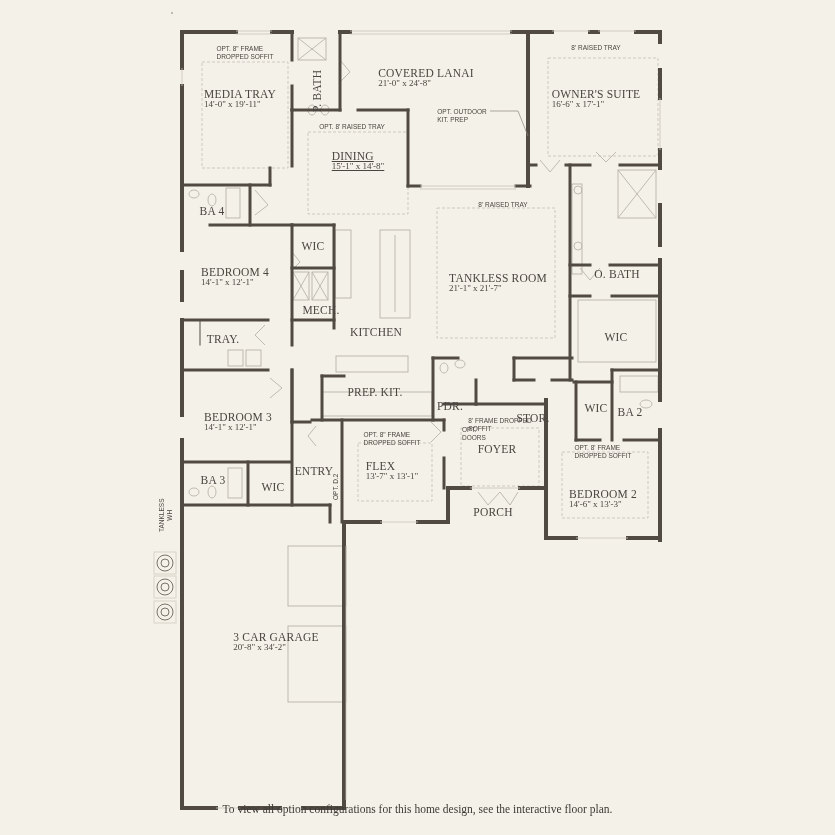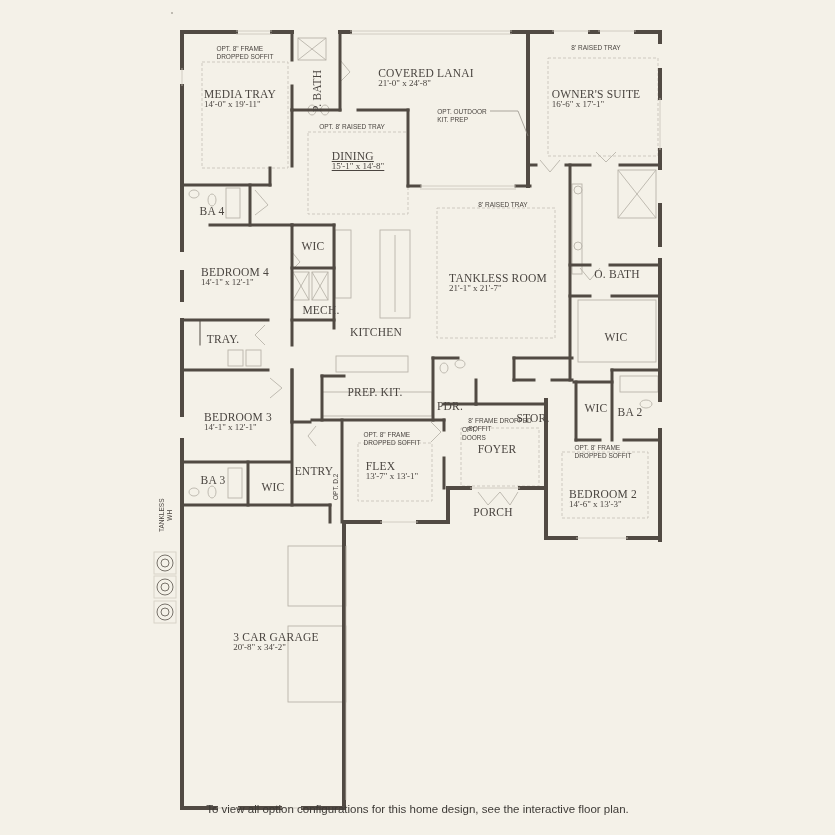--- a/index.html
+++ b/index.html
@@ -3,21 +3,21 @@
 <meta charset="utf-8">
 <style>
   html,body{margin:0;padding:0;}
   body{width:835px;height:835px;background:#f4f1e8;position:relative;overflow:hidden;font-family:"DejaVu Serif",serif;}
   #plan{position:absolute;left:0;top:0;width:835px;height:835px;}
   .lbl{position:absolute;transform:translateX(-50%);text-align:left;white-space:nowrap;color:#4a4540;line-height:1.05;}
   .rn{font-family:"Liberation Serif","DejaVu Serif",serif;font-size:11.5px;letter-spacing:0.2px;}
   .rs{font-family:"Liberation Serif","DejaVu Serif",serif;font-size:9px;}
   .nt{font-family:"Liberation Sans","DejaVu Sans",sans-serif;font-size:6.5px;color:#4a4540;line-height:1.2;}
   .vt{position:absolute;transform-origin:left top;transform:rotate(-90deg);white-space:nowrap;color:#4a4540;}
-  #footer{position:absolute;left:0;width:835px;top:803px;text-align:center;font-family:Liberation Sans, sans-serif;font-size:11.5px;color:#3d3a36;}
+  #footer{position:absolute;left:0;width:835px;top:803px;text-align:center;font-family:Liberation Serif, serif;font-size:11.5px;color:#3d3a36;}
 </style>
 </head>
 <body>
 
 <svg id="plan" viewBox="0 0 835 835" xmlns="http://www.w3.org/2000/svg">
 
   <g fill="none" stroke="#c5c0b6" stroke-width="0.8" stroke-dasharray="3,2">
     <rect x="202" y="62" width="86" height="106"></rect>
     <rect x="548" y="58" width="110" height="98"></rect>
     <rect x="308" y="132" width="100" height="82"></rect>

